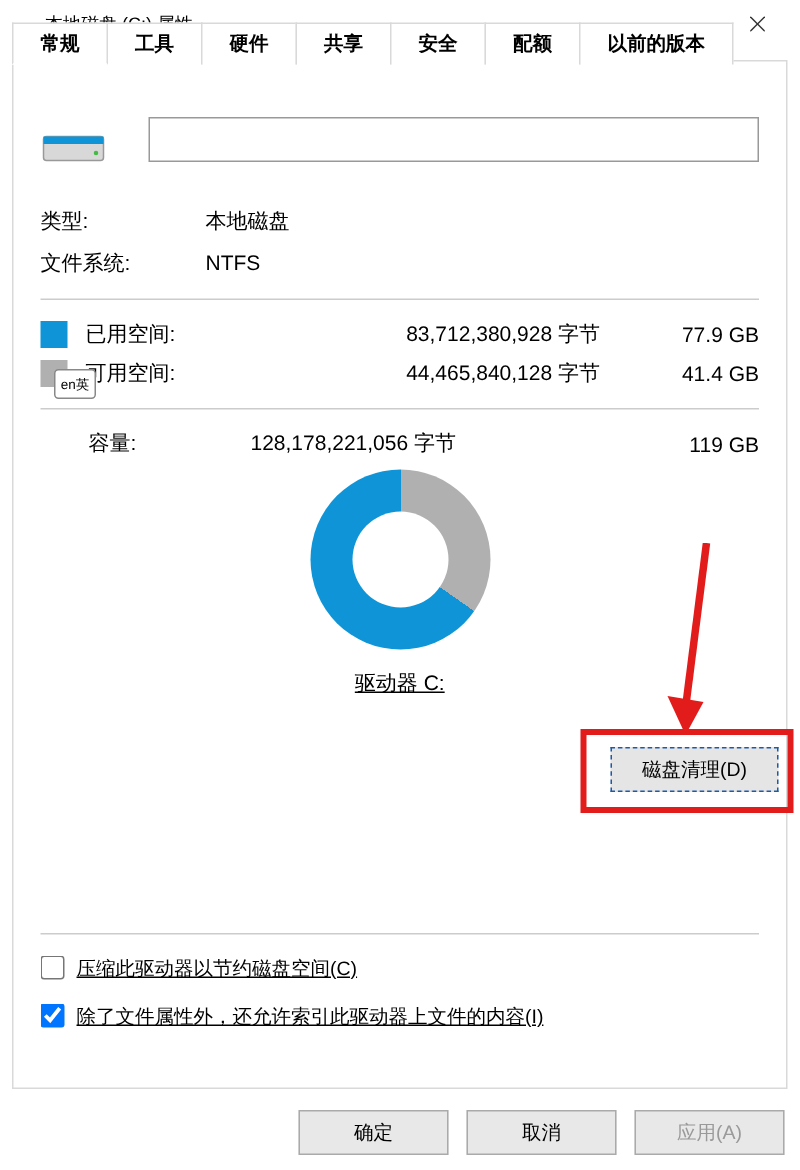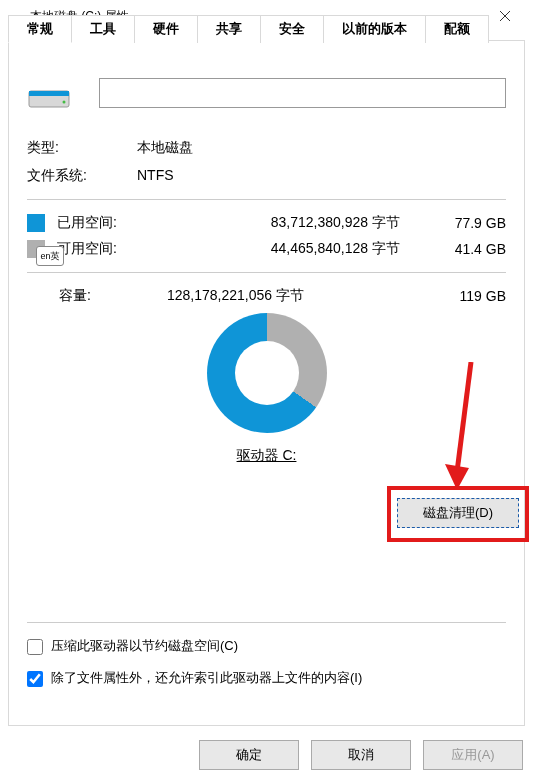--- a/index.html
+++ b/index.html
@@ -50,27 +50,27 @@
 .capacity-gb { width: 80px; text-align: right; }
 
 
 .pie-area { display: flex; flex-direction: column; align-items: center; margin-top: 6px; position: relative; text-decoration: underline; }
 .pie { width: 120px; height: 120px; border-radius: 50%; background: conic-gradient(#b0b0b0 0deg 125deg, #0f95d7 125deg 360deg); position: relative; }
 .pie::after { content: ""; position: absolute; top: 28px; left: 28px; width: 64px; height: 64px; border-radius: 50%; background: #fff; }
 .drive-c-label { margin-top: 14px; font-size: 14px; }
 
 
 .cleanup-highlight { position: absolute; right: 4px; top: 486px; width: 142px; height: 56px; border: 4px solid #e21b1b; }
-.cleanup-btn { position: absolute; right: 14px; top: 498px; width: 122px; height: 30px; border: 1px dashed #1a5aa8; background: #e5e5e5; font-size: 13px; cursor: pointer; }
+.cleanup-btn { position: absolute; right: 14px; top: 498px; width: 112px; height: 30px; border: 1px dashed #1a5aa8; background: #e5e5e5; font-size: 13px; cursor: pointer; }
 
 
 .arrow { position: absolute; right: 50px; top: 362px; }
 
 
-.checkbox-row { display: flex; align-items: flex-end; font-size: 13px; margin-bottom: 14px; margin-top: 8px; }
+.checkbox-row { display: flex; align-items: flex-start; font-size: 13px; margin-bottom: 14px; margin-top: 8px; text-decoration: underline; }
 .checkbox-row input { width: 16px; height: 16px; margin-right: 8px; }
 .checkbox-section { position: absolute; bottom: 24px; left: 18px; right: 18px; }
 
 
 .bottom-buttons { position: absolute; bottom: 10px; right: 10px; display: flex; gap: 12px; }
 .bottom-buttons button { width: 100px; height: 30px; font-size: 13px; border: 1px solid #aaa; background: #e8e8e8; cursor: pointer; }
 .bottom-buttons button.disabled { color: #999; }
 
 
 .watermark { position: absolute; top: 164px; left: 240px; opacity: 0.35; pointer-events: none; }
@@ -112,22 +112,22 @@
   </span>
 </div>
 
 <div class="dialog-body">
   <div class="tabs">
     <div class="tab active">常规</div>
     <div class="tab">工具</div>
     <div class="tab">硬件</div>
     <div class="tab">共享</div>
     <div class="tab">安全</div>
+    <div class="tab">配额</div>
     <div class="tab">以前的版本</div>
-    <div class="tab">配额</div>
   </div>
 
   <div class="drive-header">
     <span class="drive-icon">
       <svg viewBox="0 0 44 44">
           <rect x="2" y="20" width="40" height="16" rx="2" fill="#d8d8d8" stroke="#999"></rect>
           <rect x="2" y="20" width="40" height="5" fill="#0f95d7"></rect>
           <circle cx="37" cy="31" r="1.5" fill="#4b4"></circle>
         </svg>
     </span>

